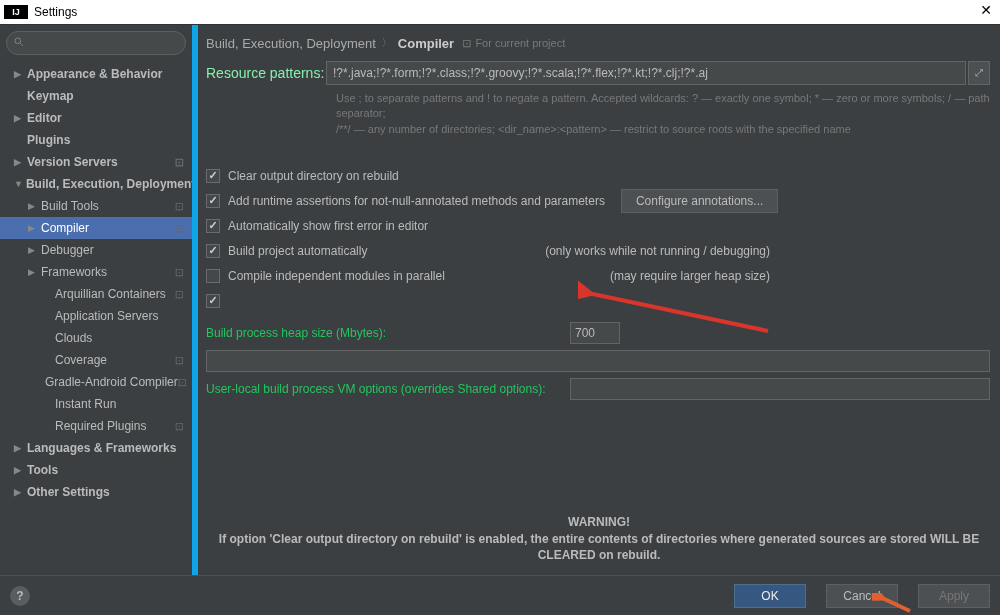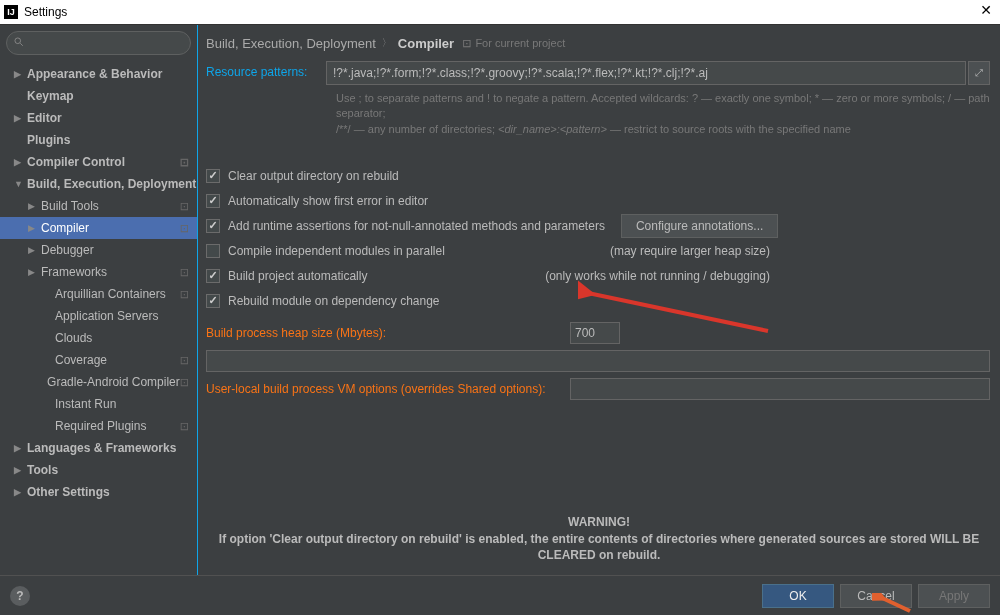--- a/index.html
+++ b/index.html
@@ -1,26 +1,26 @@
 <!DOCTYPE html>
 <html><head>
 <meta charset="utf-8">
 <style>
   * { box-sizing: border-box; margin: 0; padding: 0; font-family: "Segoe UI", Arial, sans-serif; }
   body { width: 1000px; height: 615px; background: #3c3f41; color: #bbb; font-size: 12px; overflow: hidden; position: relative; }
   
   .titlebar { height: 24px; background: #fff; color: #000; display: flex; align-items: center; padding: 0 4px; position: relative; }
-  .titlebar-icon { width: 14px; height: 14px; background: #000; margin-right: 6px; font-size: 9px; color:#fff; display:flex; align-items:center; justify-content:center; font-weight:bold;}
+  .titlebar-icon { width: 24px; height: 14px; background: #000; margin-right: 6px; font-size: 9px; color:#fff; display:flex; align-items:center; justify-content:center; font-weight:bold;}
   .titlebar-text { font-size: 12px; }
   .titlebar-close { position: absolute; right: 8px; top: 2px; font-size: 14px; cursor: pointer; }
   
   .window-body { height: 591px; display: flex; flex-direction: column; background: #3c3f41; border-top:1px solid #323232;}
   .content-area { flex: 1; display: flex; overflow: hidden; }
   
-  .sidebar { width: 198px; background: #3c3f41; border-right: 1px solid #0ea5e9; display: flex; flex-direction: column; }
+  .sidebar { width: 198px; background: #3c3f41; border-right: 6px solid #0ea5e9; display: flex; flex-direction: column; }
   .search-wrap { padding: 6px; }
   .search-input { width: 100%; height: 24px; background: #45494a; border: 1px solid #5e6060; border-radius: 12px; padding: 0 8px 0 24px; color: #bbb; font-size: 12px; }
   .search-wrap { position: relative; }
   .search-icon { position: absolute; left: 14px; top: 12px; width: 10px; height: 10px; pointer-events: none; }
   
   .tree { flex: 1; overflow: auto; padding-top: 2px; }
   .tree-item { display: flex; align-items: center; height: 22px; padding-left: 14px; cursor: pointer; color: #bbb; white-space: nowrap; }
   .tree-item.bold { font-weight: bold; }
   .tree-item.level1 { padding-left: 28px; }
   .tree-item.level2 { padding-left: 42px; }
@@ -33,47 +33,47 @@
   
   .main { flex: 1; display: flex; flex-direction: column; background: #3c3f41; }
   .breadcrumb { height: 36px; display: flex; align-items: center; padding-left: 8px; color: #aaa; font-size: 13px; }
   .breadcrumb .current { font-weight: bold; color: #ccc; }
   .breadcrumb .sep { margin: 0 6px; font-size: 10px; color: #888; }
   .breadcrumb .for-proj { margin-left: 8px; font-size: 11px; color: #787878; display:flex; align-items:center; gap:4px;}
   
   .form-area { flex: 1; padding: 0 10px 0 8px; overflow: auto; position: relative; }
   .row { display: flex; align-items: center; margin-bottom: 6px; min-height: 22px; }
   .row.top { align-items: flex-start; }
-  .label { color: #0ea5e9; font-size: 12px; }
+  .label { color: #86efac; font-size: 14px; }
   .pattern-label { width: 120px; padding-top: 4px; }
   .pattern-input-wrap { flex: 1; display: flex; }
   .pattern-input { flex: 1; height: 24px; background: #45494a; border: 1px solid #646464; color: #bbb; padding: 0 6px; font-size: 12px; }
   .expand-btn { width: 22px; height: 24px; background: #4c5052; border: 1px solid #646464; margin-left: 2px; display:flex;align-items:center;justify-content:center;color:#bbb;font-size:10px;}
   .hint { font-size: 11px; color: #787878; margin-left: 130px; margin-bottom: 26px; line-height: 1.4; }
-  .hint .it { font-style: italic; }
+  .hint .it { }
   
   .check-row { display: flex; align-items: center; height: 25px; }
   .chk { width: 14px; height: 14px; border: 1px solid #6b6b6b; background: #43494a; margin-right: 8px; display: flex; align-items: center; justify-content: center; cursor: pointer; flex-shrink: 0; }
   .chk.checked::after { content: "✓"; color: #ccc; font-size: 11px; font-weight: bold; }
   .check-label { color: #bbb; font-size: 12px; }
   .side-note { margin-left: auto; padding-right: 220px; color: #bbb; font-size: 12px; }
   .btn { background: #4c5052; border: 1px solid #5e6060; color: #bbb; padding: 4px 14px; cursor: pointer; font-size: 12px; margin-left: 16px; }
   
   .form-row2 { display: flex; align-items: center; height: 28px; }
-  .form-label2 { width: 364px; color: #f97316; font-size: 12px; }
+  .form-label2 { width: 364px; color: #22c55e; font-size: 12px; }
   .num-input { width: 50px; height: 22px; background: #45494a; border: 1px solid #646464; color: #bbb; padding: 0 4px; font-size: 12px; }
   .wide-input { flex: 1; height: 22px; background: #45494a; border: 1px solid #646464; color: #bbb; padding: 0 4px; font-size: 12px; }
   
   .arrow-overlay { position: absolute; left: 380px; top: 190px; pointer-events: none; }
   
   .warning { padding: 6px 10px 12px 10px; color: #bbb; font-size: 12px; font-weight: bold; line-height: 1.35; text-align: center; }
   
   .footer { height: 40px; border-top: 1px solid #515151; display: flex; align-items: center; padding: 0 10px; background: #3c3f41; }
   .help { width: 20px; height: 20px; border-radius: 50%; background: #5a5d5f; color: #bbb; display: flex; align-items: center; justify-content: center; font-size: 12px; font-weight: bold; cursor: pointer; }
-  .footer-btns { margin-left: auto; display: flex; gap: 6px; }
+  .footer-btns { margin-left: auto; display: flex; gap: 20px; }
   .fbtn { width: 72px; height: 24px; border: 1px solid #5e6060; color: #bbb; background: #4c5052; font-size: 12px; cursor: pointer; }
   .fbtn.primary { background: #365880; border-color: #4a708b; color: #eee; }
   .fbtn.disabled { color: #777; cursor: default; }
   .footer-arrow { position: absolute; right: 88px; bottom: 2px; pointer-events: none; }
 </style>
 </head>
 <body>
 
 <div class="titlebar">
   <div class="titlebar-icon">IJ</div>
@@ -103,21 +103,21 @@
           <div class="tree-item bold">
             <span class="tree-arrow collapsed"></span>
             <span>Editor</span>
           </div>
           <div class="tree-item bold">
             <span class="tree-arrow none"></span>
             <span>Plugins</span>
           </div>
           <div class="tree-item bold">
             <span class="tree-arrow collapsed"></span>
-            <span>Compiler Control</span>
+            <span>Version Servers</span>
             <span class="tree-badge">⊡</span>
           </div>
           <div class="tree-item bold">
             <span class="tree-arrow expanded"></span>
             <span>Build, Execution, Deployment</span>
           </div>
           <div class="tree-item level1">
             <span class="tree-arrow collapsed"></span>
             <span>Build Tools</span>
             <span class="tree-badge">⊡</span>
@@ -207,40 +207,39 @@
           <span>/**/ — any number of directories; </span><span class="it">&lt;dir_name&gt;:&lt;pattern&gt;</span><span> — restrict to source roots with the specified name</span>
         </div>
 
         <div id="checks">
             <div class="check-row">
               <span class="chk checked"></span>
               <span class="check-label">Clear output directory on rebuild</span>
             </div>
             <div class="check-row">
               <span class="chk checked"></span>
-              <span class="check-label">Automatically show first error in editor</span>
-            </div>
-            <div class="check-row">
-              <span class="chk checked"></span>
               <span class="check-label">Add runtime assertions for not-null-annotated methods and parameters</span>
               <button class="btn">Configure annotations...</button>
+            </div>
+            <div class="check-row">
+              <span class="chk checked"></span>
+              <span class="check-label">Automatically show first error in editor</span>
+            </div>
+            <div class="check-row">
+              <span class="chk checked"></span>
+              <span class="check-label">Build project automatically</span>
+              <span class="side-note">(only works while not running / debugging)</span>
             </div>
             <div class="check-row">
               <span class="chk"></span>
               <span class="check-label">Compile independent modules in parallel</span>
               <span class="side-note">(may require larger heap size)</span>
             </div>
             <div class="check-row">
               <span class="chk checked"></span>
-              <span class="check-label">Build project automatically</span>
-              <span class="side-note">(only works while not running / debugging)</span>
-            </div>
-            <div class="check-row">
-              <span class="chk checked"></span>
-              <span class="check-label">Rebuild module on dependency change</span>
             </div>
           </div>
 
         <div class="form-row2" style="margin-top:6px">
           <div class="form-label2">Build process heap size (Mbytes):</div>
           <input class="num-input" value="700" style="">
         </div>
         <div class="form-row2">
           <input class="wide-input" value="" style="">
         </div>

